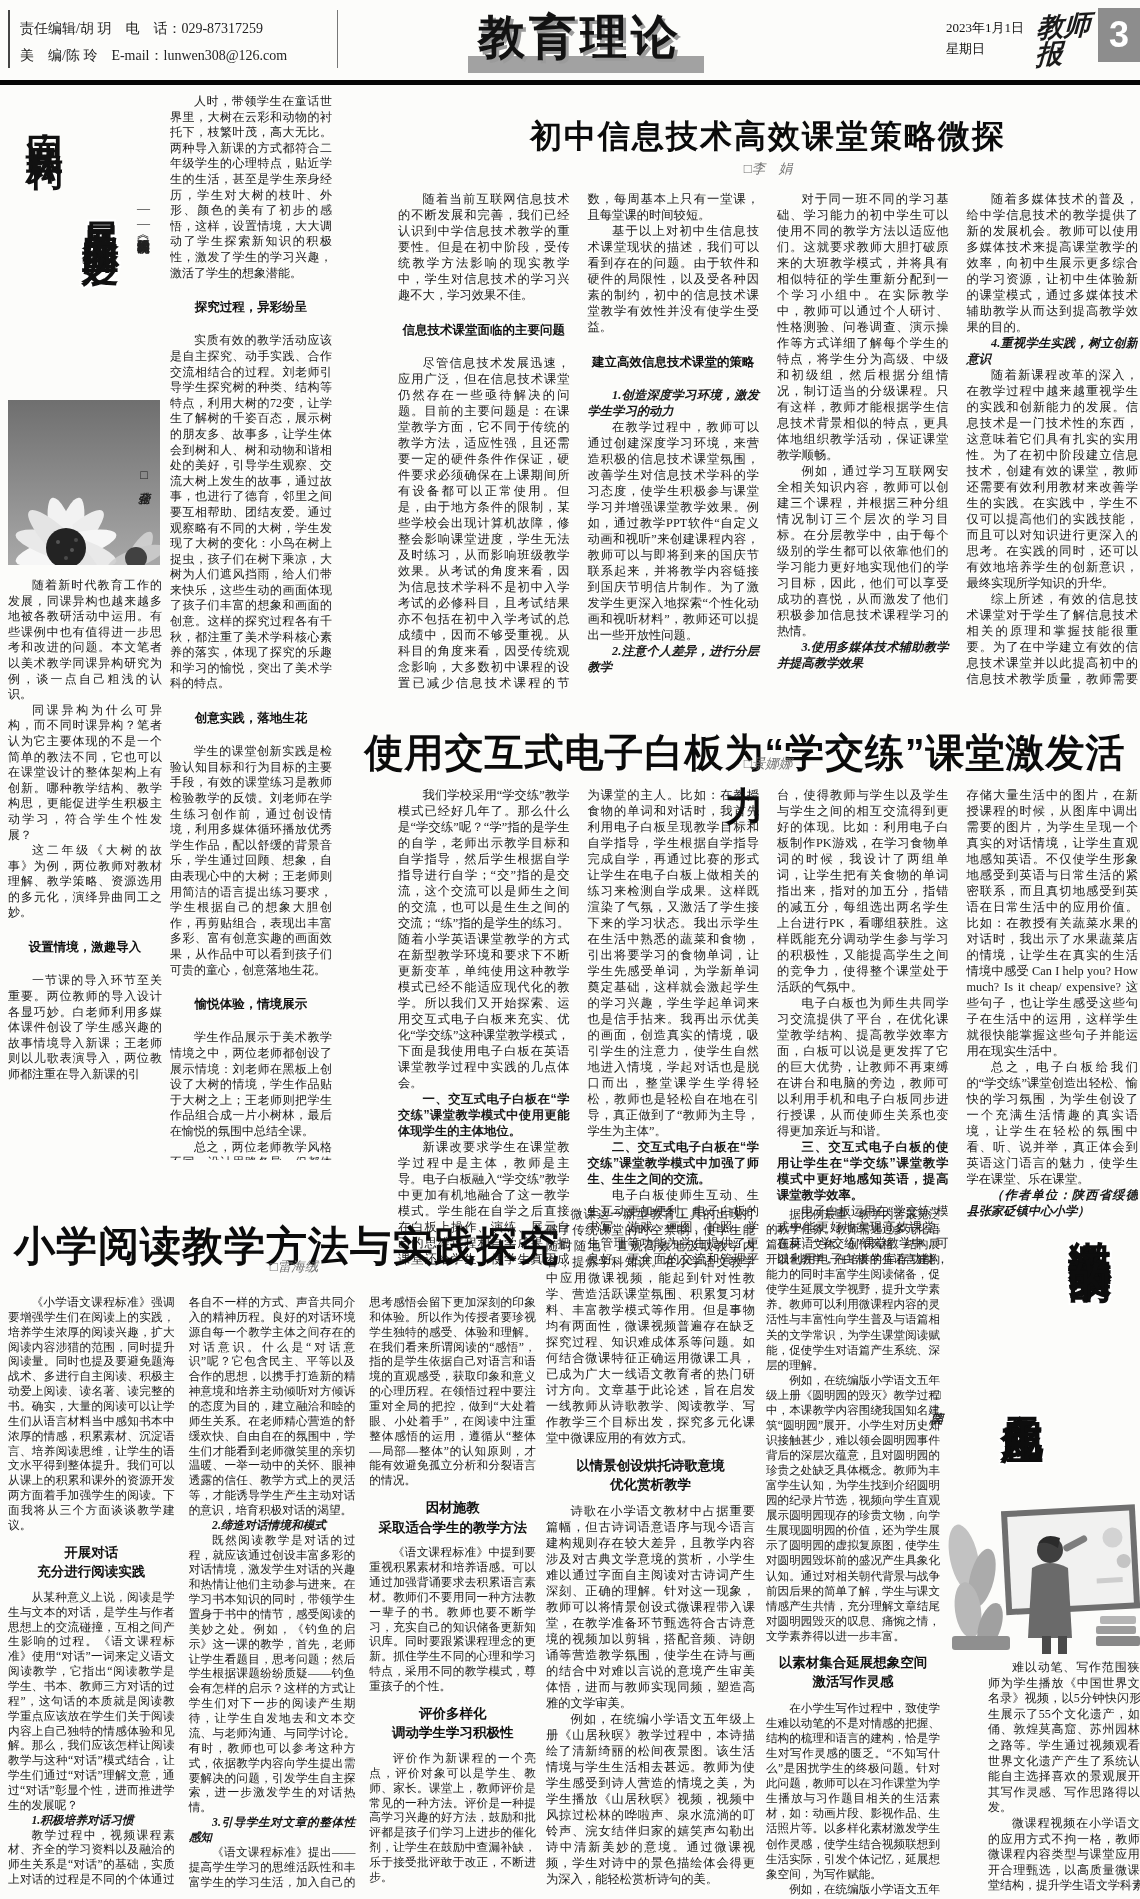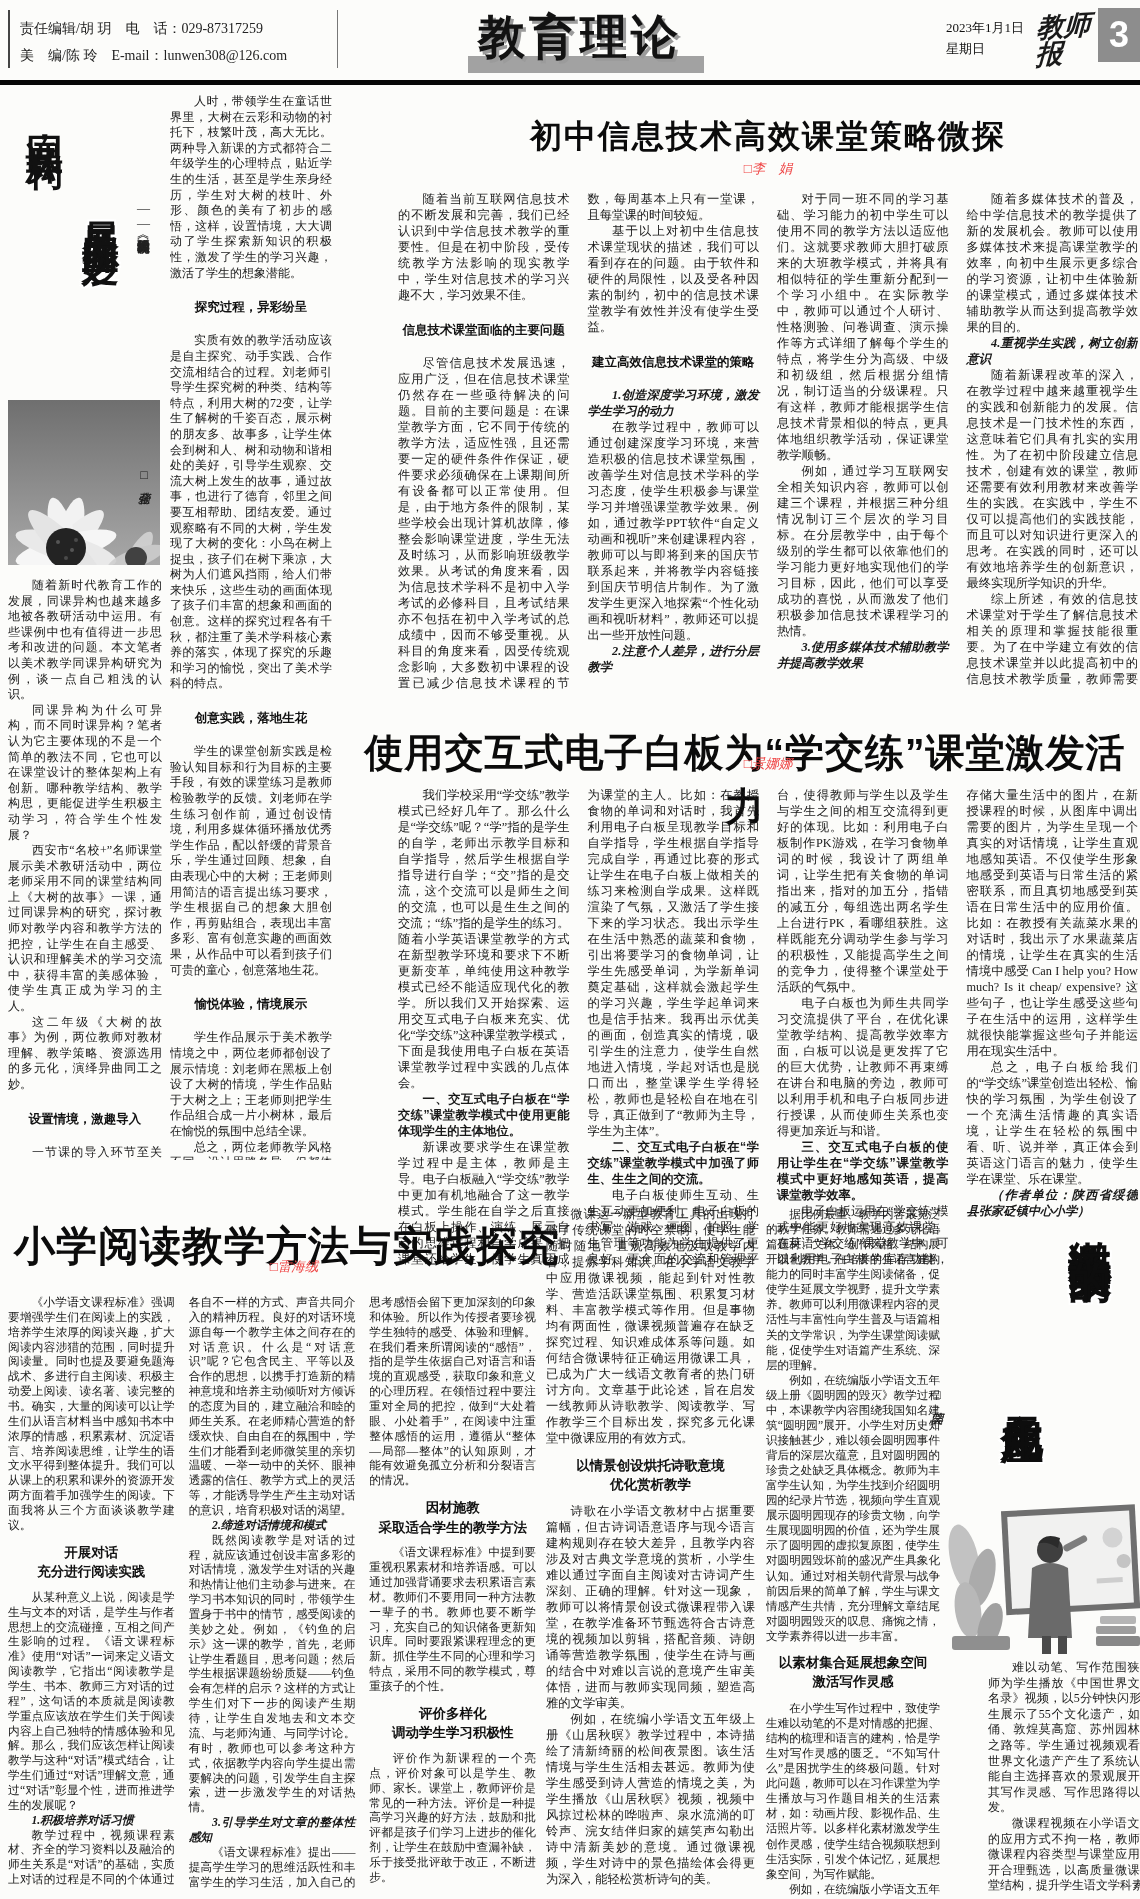--- a/index.html
+++ b/index.html
@@ -27,21 +27,21 @@
   .csub{font-family:"Liberation Sans",sans-serif;font-size:13.5px;font-weight:bold;text-align:center;margin:9px 0;
         white-space:pre-line;line-height:1.45;color:#111;}
   .num{margin:0;text-indent:2em;font-weight:bold;font-style:italic;}
   .bsub{margin:0;text-indent:2em;font-weight:bold;font-family:"Liberation Sans",sans-serif;}
   .author{margin:0;text-indent:2em;font-weight:bold;font-style:italic;}
   
   .headline{font-family:"Liberation Sans",sans-serif;font-weight:900;color:#0b0b0b;}
   .hl-1{left:398px;top:94px;width:740px;font-size:32px;letter-spacing:2px;text-align:center;}
   .hl-2{left:352px;top:700px;width:786px;font-size:39px;letter-spacing:1px;text-align:center;}
   .hl-3{left:14px;top:1192px;width:580px;font-size:41px;letter-spacing:1px;text-align:left;}
-  .byline{font-size:13.5px;text-align:center;font-style:italic;color:#ef4444;}
+  .byline{font-size:13.5px;text-align:center;font-style:italic;color:#737373;}
   
   .vtext{writing-mode:vertical-rl;text-orientation:upright;}
   .lt-main{font-family:"DejaVu Serif",serif;font-weight:bold;color:#111;}
   .halo{text-shadow:-2px -2px 0 #fff,2px -2px 0 #fff,-2px 2px 0 #fff,2px 2px 0 #fff,0 2px 0 #fff,0 -2px 0 #fff;}
   
   .wk-title{font-family:"Liberation Sans",sans-serif;font-weight:900;color:#0d0d0d;}
 </style>
 </head>
 <body>
 
@@ -90,21 +90,20 @@
       </g>
     </svg>
   </div>
   <div class="abs vtext lt-main" style="left:20px;top:106px;height:300px;font-size:37px;letter-spacing:6px;">同课异构，</div>
   <div class="abs vtext lt-main halo" style="left:76px;top:192px;height:330px;font-size:37px;letter-spacing:4px;">尽展异曲同工之妙</div>
   <div class="abs vtext" style="left:134px;top:200px;height:265px;font-size:13px;color:#222;">——《大树的故事》同课异构教学研究</div>
   <div class="abs vtext" style="left:135px;top:468px;height:96px;font-size:12.5px;font-style:italic;">□张金莉</div>
   <div class="abs body-text" style="left:8px;top:578px;width:154px;height:582px;font-size:12px;">
       <p class="pp">随着新时代教育工作的发展，同课异构也越来越多地被各教研活动中运用。有些课例中也有值得进一步思考和改进的问题。本文笔者以美术教学同课异构研究为例，谈一点自己粗浅的认识。</p>
       <p class="pp">同课异构为什么可异构，而不同时课异构？笔者认为它主要体现的不是一个简单的教法不同，它也可以在课堂设计的整体架构上有创新。哪种教学结构、教学构思，更能促进学生积极主动学习，符合学生个性发展？</p>
-      <p class="pp">西安市“名校+”名师课堂展示美术教研活动中，两位老师采用不同的课堂结构同上《大树的故事》一课，通过同课异构的研究，探讨教师对教学内容和教学方法的把控，让学生在自主感受、认识和理解美术的学习交流中，获得丰富的美感体验，使学生真正成为学习的主人。</p>
       <p class="pp">这二年级《大树的故事》为例，两位教师对教材理解、教学策略、资源选用的多元化，演绎异曲同工之妙。</p>
       <h4 class="sub">设置情境，激趣导入</h4>
       <p class="pp">一节课的导入环节至关重要。两位教师的导入设计各显巧妙。白老师利用多媒体课件创设了学生感兴趣的故事情境导入新课；王老师则以儿歌表演导入，两位教师都注重在导入新课的引</p>
     </div>
   <div class="abs body-text" style="left:170px;top:94px;width:162px;height:1066px;font-size:12px;">
       <p class="pp">人时，带领学生在童话世界里，大树在云彩和动物的衬托下，枝繁叶茂，高大无比。两种导入新课的方式都符合二年级学生的心理特点，贴近学生的生活，甚至是学生亲身经历，学生对大树的枝叶、外形、颜色的美有了初步的感悟，这样，设置情境，大大调动了学生探索新知识的积极性，激发了学生的学习兴趣，激活了学生的想象潜能。</p>
       <h4 class="sub">探究过程，异彩纷呈</h4>
       <p class="pp">实质有效的教学活动应该是自主探究、动手实践、合作交流相结合的过程。刘老师引导学生探究树的种类、结构等特点，利用大树的72变，让学生了解树的千姿百态，展示树的朋友多、故事多，让学生体会到树和人、树和动物和谐相处的美好，引导学生观察、交流大树上发生的故事，通过故事，也进行了德育，邻里之间要互相帮助、团结友爱。通过观察略有不同的大树，学生发现了大树的变化：小鸟在树上捉虫，孩子们在树下乘凉，大树为人们遮风挡雨，给人们带来快乐，这些生动的画面体现了孩子们丰富的想象和画面的创意。这样的探究过程各有千秋，都注重了美术学科核心素养的落实，体现了探究的乐趣和学习的愉悦，突出了美术学科的特点。</p>
       <h4 class="sub">创意实践，落地生花</h4>
       <p class="pp">学生的课堂创新实践是检验认知目标和行为目标的主要手段，有效的课堂练习是教师检验教学的反馈。刘老师在学生练习创作前，通过创设情境，利用多媒体循环播放优秀学生作品，配以舒缓的背景音乐，学生通过回顾、想象，自由表现心中的大树；王老师则用简洁的语言提出练习要求，学生根据自己的想象大胆创作，再剪贴组合，表现出丰富多彩、富有创意实趣的画面效果，从作品中可以看到孩子们可贵的童心，创意落地生花。</p>

